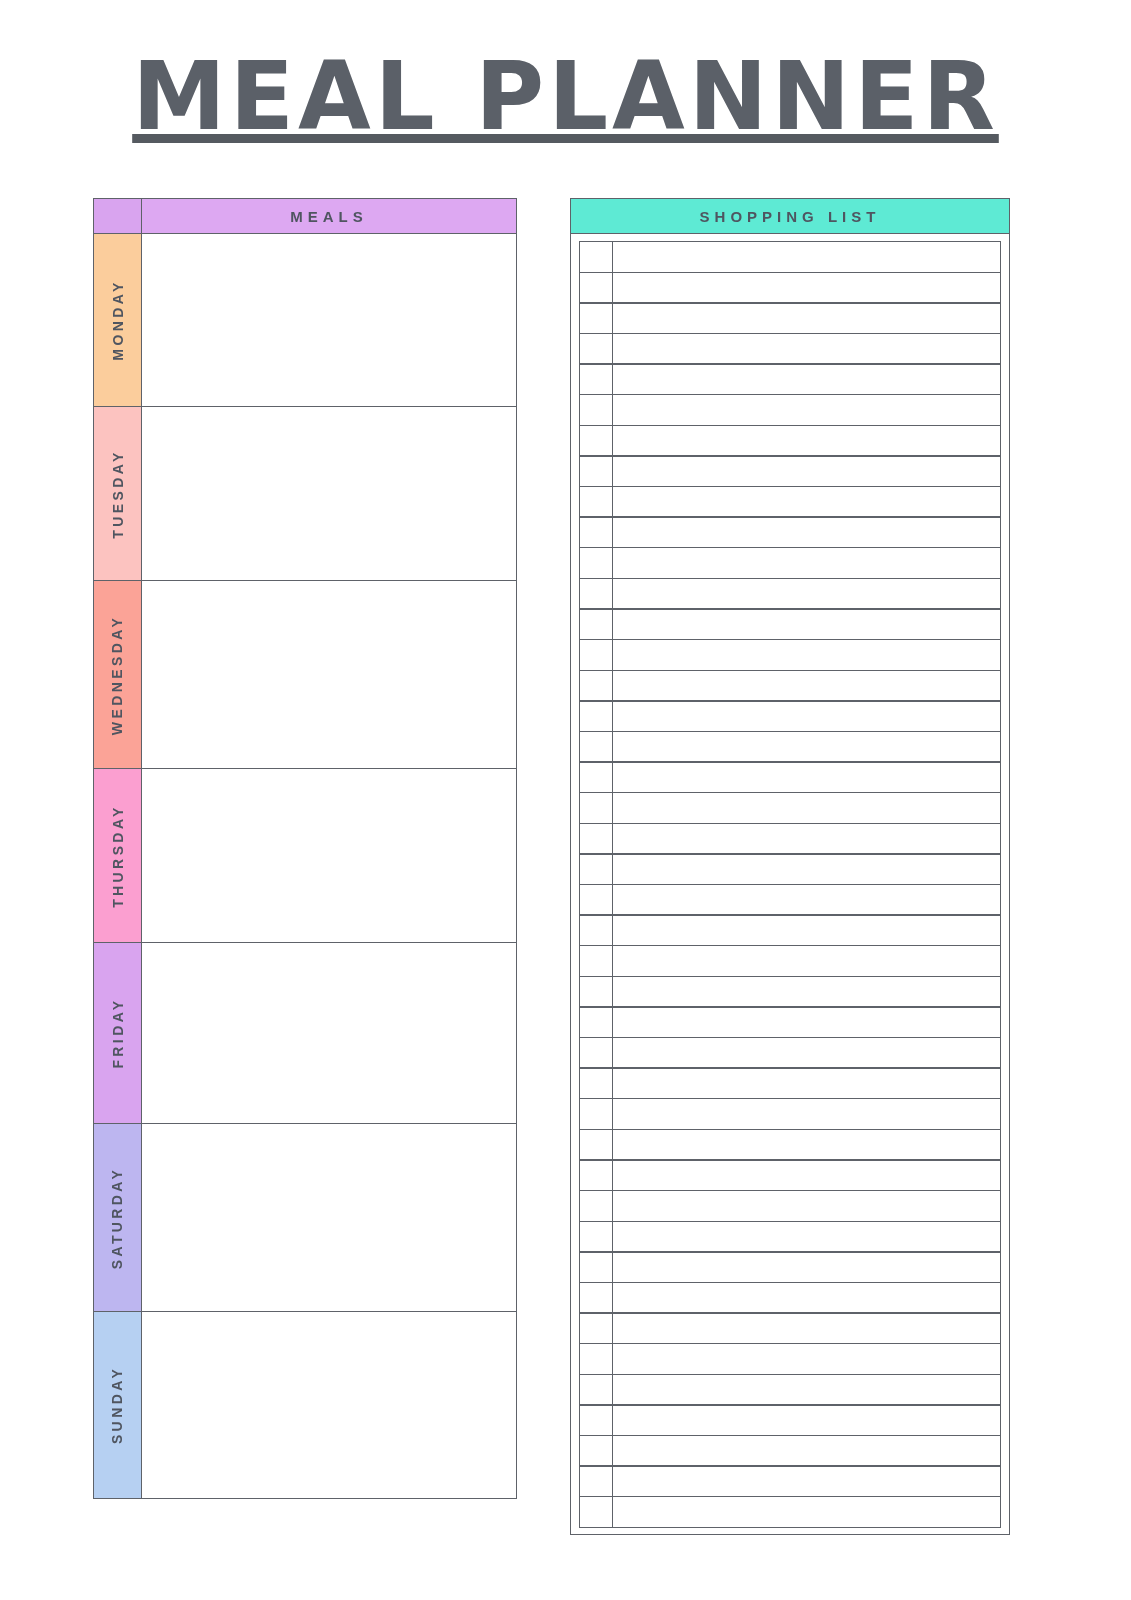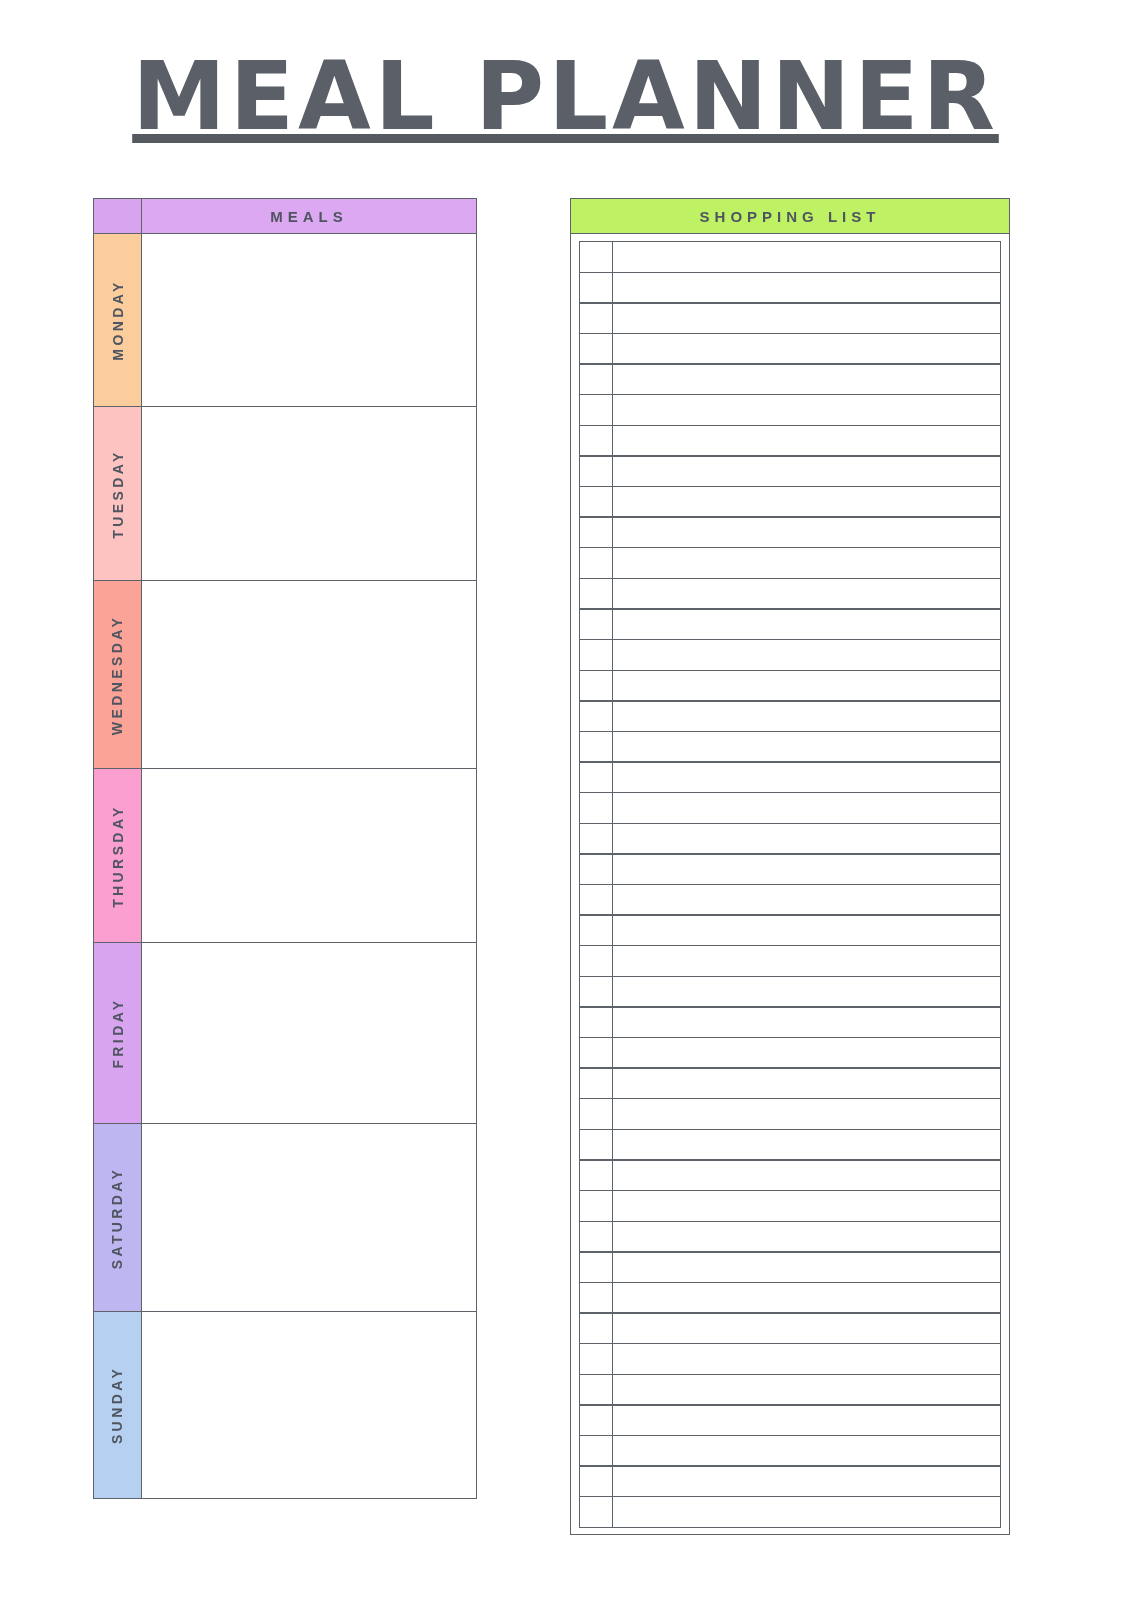--- a/index.html
+++ b/index.html
@@ -44,21 +44,21 @@
     left: 0;
     width: 1131px;
     height: 1340px;
   }
 
   
   .meals-col {
     position: absolute;
     left: 93px;
     top: 0;
-    width: 384px;
+    width: 424px;
   }
 
   .meals-header-row {
     display: flex;
     height: 36px;
   }
   .meals-header-stub {
     width: 48px;
     background: #d9a4ef;
     border: 1.4px solid #5e6269;
@@ -197,21 +197,21 @@
           <div class="day-row" style="height: 188px;">
             <div class="day-label" style="background: rgb(182, 208, 242);">
               <span>SUNDAY</span>
             </div>
             <div class="day-box"></div>
           </div>
         </div>
     </div>
 
     <div class="shop-col">
-      <div class="shop-header" style="background: #bef264;">SHOPPING LIST</div>
+      <div class="shop-header" style="background: #5eead4;">SHOPPING LIST</div>
       <div class="shop-body" id="shop-container">
           <div class="shop-row" style="height: 32px;">
             <div class="shop-check"></div>
             <div class="shop-line"></div>
           </div>
           <div class="shop-row" style="height: 32px;">
             <div class="shop-check"></div>
             <div class="shop-line"></div>
           </div>
           <div class="shop-row" style="height: 32px;">

